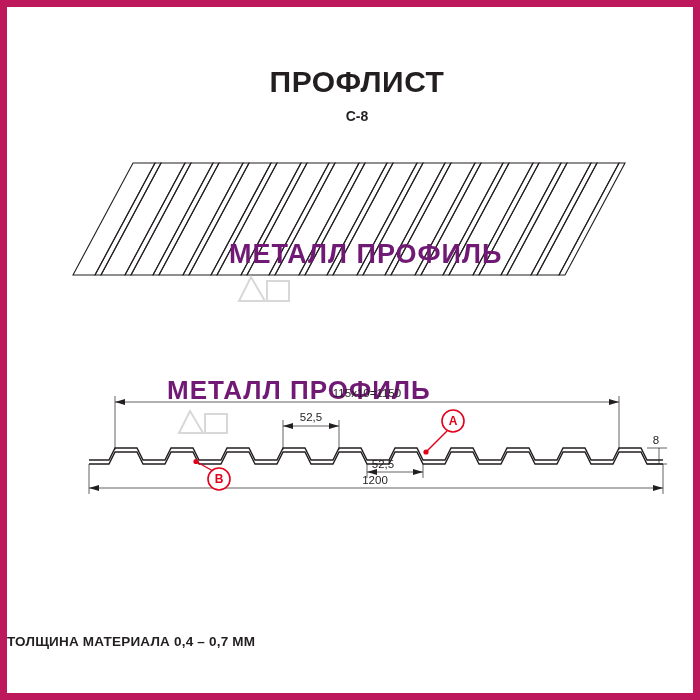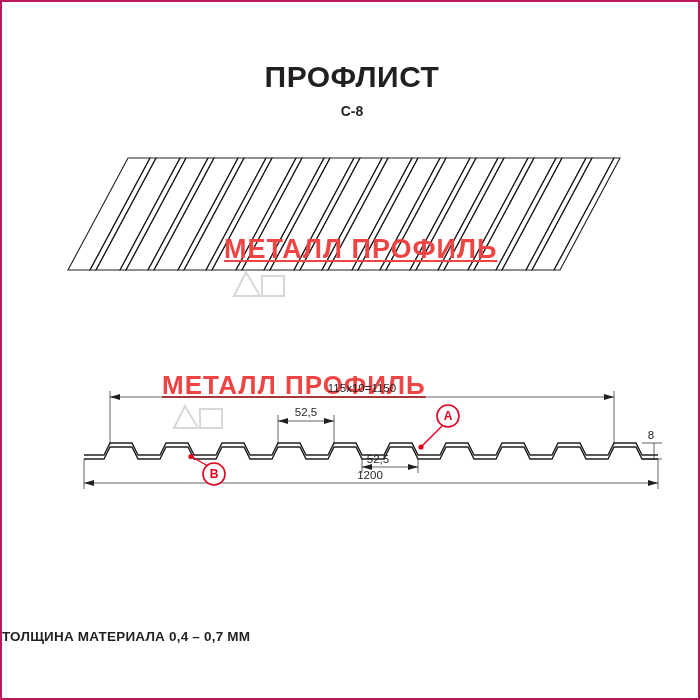--- a/index.html
+++ b/index.html
@@ -11,21 +11,21 @@
     width: 700px;
     height: 700px;
     font-family: "Liberation Sans", sans-serif;
     color: #231f20;
     position: relative;
     overflow: hidden;
   }
   .page {
     position: absolute;
     inset: 0;
-    border: 2px solid #be185d;
+    border: 7px solid #be185d;
     box-sizing: border-box;
   }
   .title {
     position: absolute;
     top: 58px;
     left: 0;
     width: 700px;
     text-align: center;
     font-size: 30px;
     font-weight: bold;
@@ -63,26 +63,25 @@
   .section-wrap {
     position: absolute;
     left: 60px;
     top: 371px;
     width: 600px;
     height: 130px;
   }
   .wm {
     position: absolute;
     pointer-events: none;
-    color: #ef4444;
+    color: #701a75;
     font-weight: bold;
     letter-spacing: 1px;
     white-space: nowrap;
     font-size: 27px;
-    text-decoration: underline;
   }
   .wm1 { left: 222px; top: 232px; }
   .wm2 { left: 160px; top: 368px; font-size: 26px; }
   .wm-logo {
     position: absolute;
     pointer-events: none;
   }
   svg { display: block; overflow: visible; }
   text {
     font-family: "Liberation Sans", sans-serif;

